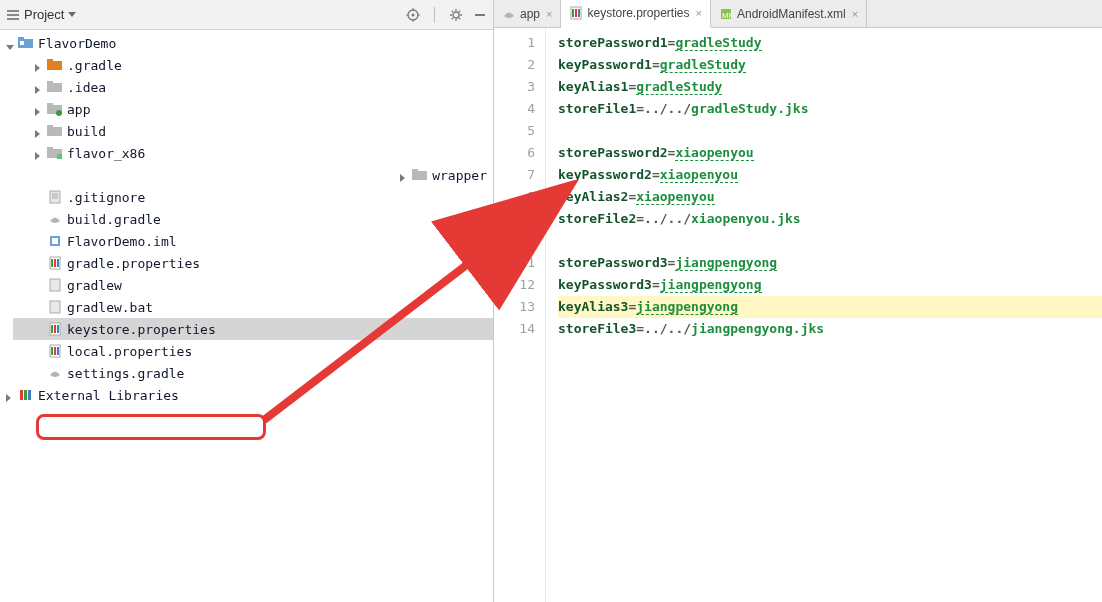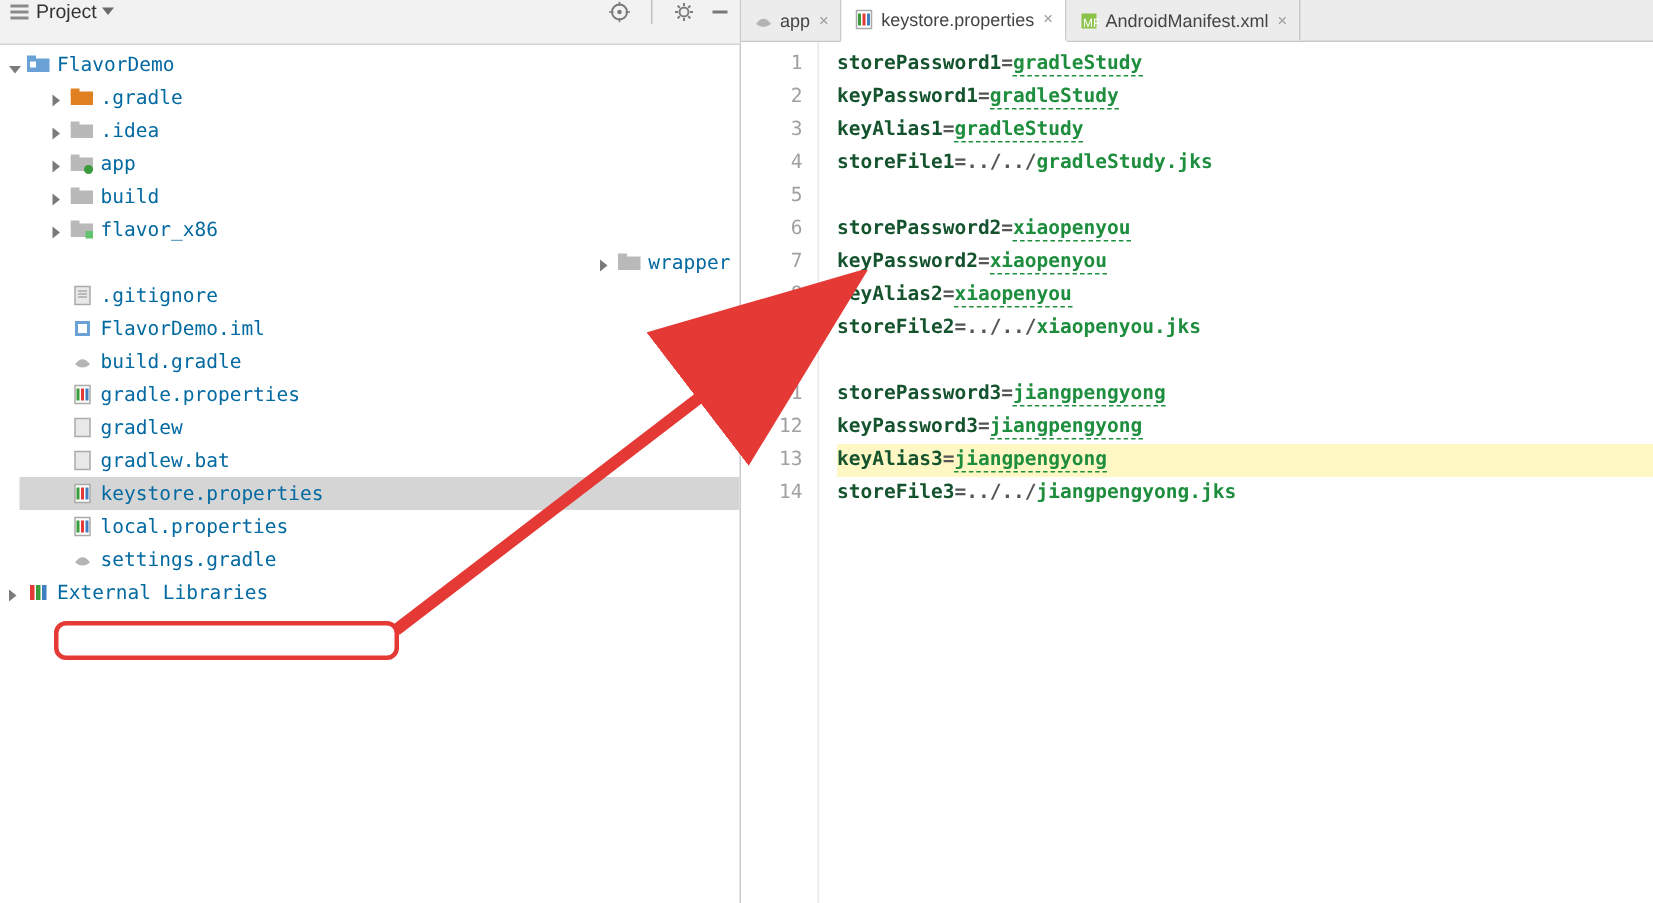--- a/index.html
+++ b/index.html
@@ -19,21 +19,21 @@
   height: 100%;
   border-right: 1px solid #c9c9c9;
   background: #fff;
   display: flex;
   flex-direction: column;
 }
 .proj-header {
   height: 30px;
   border-bottom: 1px solid #d4d4d4;
   display: flex;
-  align-items: flex-start;
+  align-items: center;
   padding: 0 6px;
   background: #f2f2f2;
 }
 .proj-header-left { display:flex; align-items:center; gap:4px; flex:1; }
 .proj-header-right { display:flex; align-items:center; gap:10px; }
 .hdr-icon { width:14px; height:14px; display:inline-block; }
 .hdr-label { font-family: "Helvetica Neue", Arial, sans-serif; font-size:13px; color:#333; }
 .tri-down {
   width:0; height:0; border-left:4px solid transparent;
   border-right:4px solid transparent; border-top:5px solid #6a6a6a;
@@ -62,21 +62,21 @@
   border-top:4px solid transparent; border-bottom:4px solid transparent;
   border-left:5px solid #7a7a7a;
 }
 .arrow.down::before {
   content:""; display:inline-block; width:0;height:0;
   border-left:4px solid transparent; border-right:4px solid transparent;
   border-top:5px solid #7a7a7a;
 }
 .arrow.none { width:10px; }
 .node-icon { width:16px; height:14px; display:inline-flex; align-items:center; justify-content:center; margin-right:4px; }
-.txt { font-family: "Menlo","Monaco",monospace; font-size:13px; color:#0369a1; }
+.txt { font-family: "Menlo","Monaco",monospace; font-size:13px; color:#0f172a; }
 .highlight-box {
   position:absolute;
   left:36px; top:414px;
   width:230px; height:26px;
   border:3px solid #e53935;
   border-radius:8px;
   pointer-events:none;
 }
 .arrow-overlay {
   position:absolute;
@@ -285,34 +285,34 @@
             <line x1="4" y1="6" x2="10" y2="6" stroke="#aaa"></line>
             <line x1="4" y1="8" x2="10" y2="8" stroke="#aaa"></line>
           </svg>
         </span>
       <span class="txt">.gitignore</span>
     </div>
     <div class="tree-row indent1">
       <span class="arrow none"></span>
       <span class="node-icon">
           <svg width="14" height="14">
+            <path d="M2 9 Q7 2 12 9 Q7 13 2 9" fill="#b4b4b4"></path>
+          </svg>
+        </span>
+      <span class="txt">build.gradle</span>
+    </div>
+    <div class="tree-row indent1">
+      <span class="arrow none"></span>
+      <span class="node-icon">
+          <svg width="14" height="14">
             <rect x="2" y="2" width="10" height="10" fill="#6aa2d8"></rect>
             <rect x="4" y="4" width="6" height="6" fill="#fff"></rect>
           </svg>
         </span>
       <span class="txt">FlavorDemo.iml</span>
-    </div>
-    <div class="tree-row indent1">
-      <span class="arrow none"></span>
-      <span class="node-icon">
-          <svg width="14" height="14">
-            <path d="M2 9 Q7 2 12 9 Q7 13 2 9" fill="#b4b4b4"></path>
-          </svg>
-        </span>
-      <span class="txt">build.gradle</span>
     </div>
     <div class="tree-row indent1">
       <span class="arrow none"></span>
       <span class="node-icon">
           <svg width="14" height="14">
             <rect x="2" y="1" width="10" height="12" fill="#fff" stroke="#aaa"></rect>
             <rect x="3" y="3" width="2" height="8" fill="#3b9b3b"></rect>
             <rect x="6" y="3" width="2" height="8" fill="#e53935"></rect>
             <rect x="9" y="3" width="2" height="8" fill="#3f7fbf"></rect>
           </svg>

